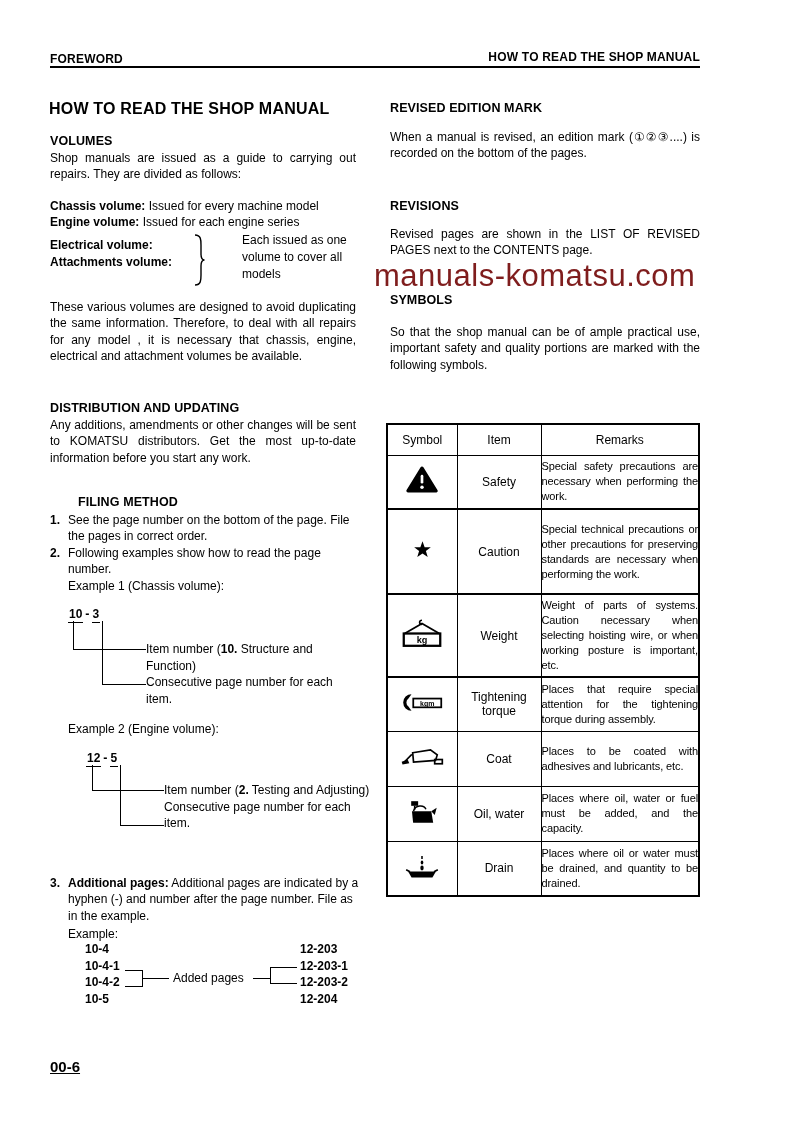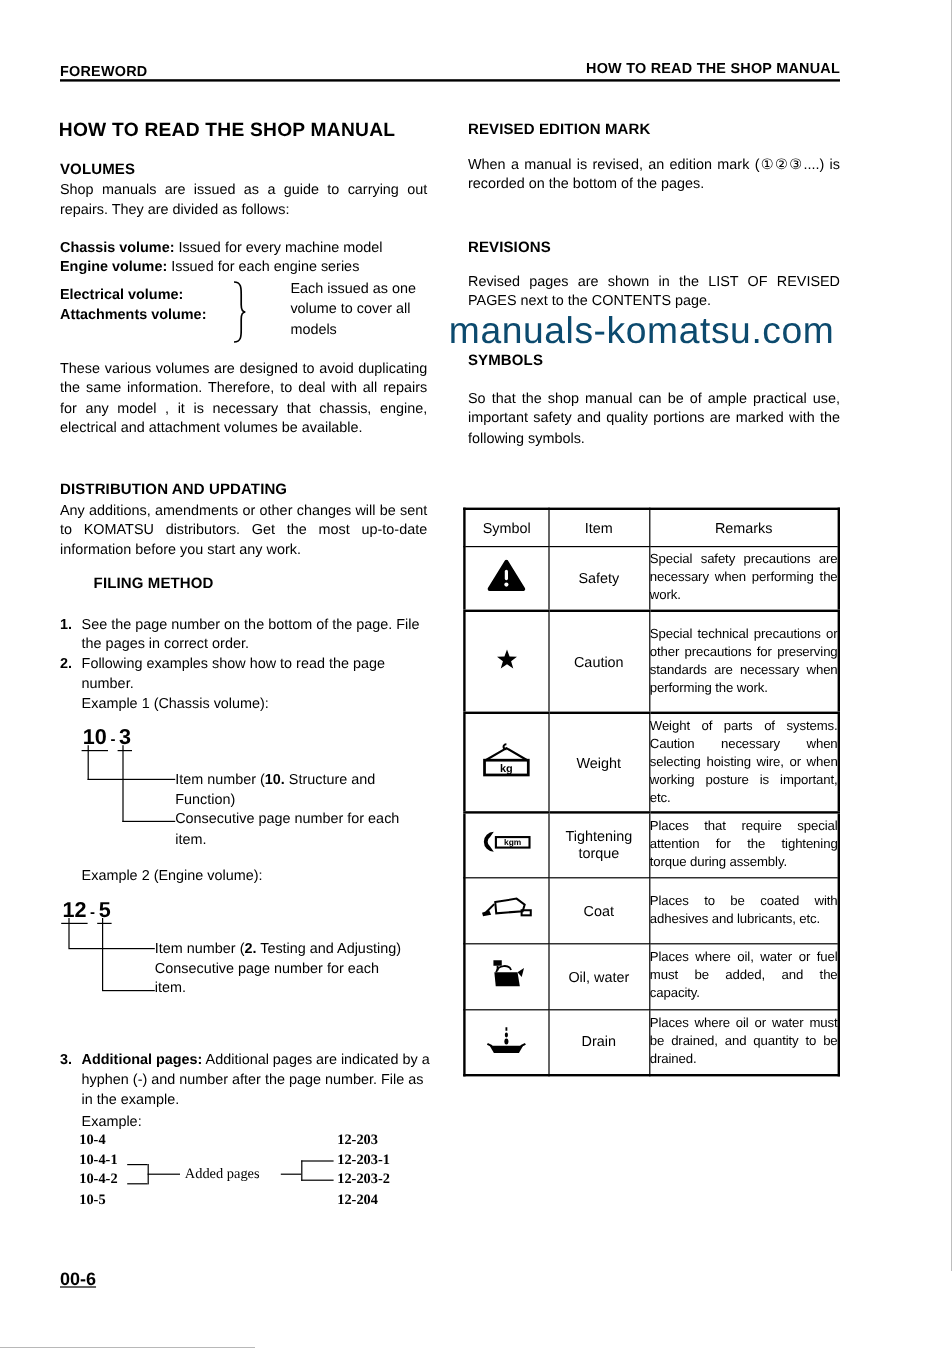--- a/index.html
+++ b/index.html
@@ -7,21 +7,21 @@
         font-family:"Liberation Sans",sans-serif;color:#000;overflow:hidden;}
   .abs{position:absolute;}
   .hdr{font-size:12px;font-weight:bold;letter-spacing:.2px;}
   .rule{background:#000;}
   .title{font-size:16px;font-weight:bold;letter-spacing:.2px;}
   .h2{font-size:12.5px;font-weight:bold;letter-spacing:.1px;}
   .bt{font-size:12px;line-height:16.4px;text-align:justify;}
   .btl{font-size:12px;line-height:16.4px;text-align:left;}
   .nowrap{white-space:nowrap;}
   b,.b{font-weight:bold;}
-  .dnum{font-weight:bold;font-size:18px;border-bottom:1.5px solid #000;padding:0 1px 1px 1px;}
+  .dnum{font-weight:bold;font-size:12px;border-bottom:1.5px solid #000;padding:0 1px 1px 1px;}
   .dash{font-weight:bold;font-size:12.5px;padding:0 2px;}
   .line{position:absolute;background:#000;}
   .pgnum{font-size:12px;font-weight:bold;line-height:16.5px;}
   .wm{font-size:31px;color:#454545;letter-spacing:.5px;}
   .ftr{font-size:15px;font-weight:bold;}
   table.sym{border-collapse:collapse;table-layout:fixed;width:312px;border:2px solid #000;}
   table.sym td,table.sym th{border:1px solid #000;padding:0;vertical-align:middle;}
   table.sym th{font-size:12px;font-weight:normal;}
   td.itm{font-size:12px;text-align:center;line-height:14px;}
   td.rmk{font-size:11px;line-height:15px;text-align:justify;padding:4px 6px;letter-spacing:-.1px;}
@@ -52,21 +52,21 @@
       <path d="M3 1 C9 1 9 6 9 11 L9 20 C9 25 11 26 12.5 26 C11 26 9 27 9 32 L9 41 C9 46 9 51 3 51" fill="none" stroke="#000" stroke-width="1.4"></path>
     </svg>
     <div class="abs btl" style="left:152px;top:-2px;width:122px;line-height:16.8px;margin-left:40px;">Each issued as one volume to cover all models</div>
   </div>
 
   <div class="abs bt" style="left:50px;top:299px;width:306px;">These various volumes are designed to avoid duplicating the same information.  Therefore, to deal with all repairs for any model , it is necessary that chassis, engine, electrical and attachment volumes be available.</div>
 
   <div class="abs h2" style="left:50px;top:401px;">DISTRIBUTION AND UPDATING</div>
   <div class="abs bt" style="left:50px;top:417px;width:306px;">Any additions, amendments or other changes will be sent to KOMATSU distributors.  Get the most up-to-date information before you start any work.</div>
 
-  <div class="abs h2" style="left:50px;top:479px;padding-left:28px;">FILING METHOD</div>
+  <div class="abs h2" style="left:50px;top:495px;padding-left:28px;">FILING METHOD</div>
 
   <div class="abs" style="left:50px;top:512px;width:306px;">
     <div class="abs btl b" style="left:0;top:0;">1.</div>
     <div class="abs btl" style="left:18px;top:0;width:290px;">See the page number on the bottom of the page.  File the pages in correct order.</div>
   </div>
   <div class="abs" style="left:50px;top:545px;width:306px;">
     <div class="abs btl b" style="left:0;top:0;">2.</div>
     <div class="abs btl" style="left:18px;top:0;width:290px;">Following examples show how to read the page number.</div>
   </div>
   <div class="abs btl" style="left:68px;top:578px;">Example 1 (Chassis volume):</div>
@@ -80,41 +80,41 @@
     <div class="line" style="left:52px;top:17px;width:1px;height:64px;"></div>
     <div class="line" style="left:52px;top:80px;width:44px;height:1px;"></div>
     <div class="abs btl" style="left:96px;top:37px;width:216px;line-height:16.5px;">
       <div><span>Item number (</span><b>10.</b><span> Structure and Function)</span></div>
       <div>Consecutive page number for each item.</div>
     </div>
   </div>
 
   <div class="abs btl" style="left:68px;top:721px;">Example 2 (Engine volume):</div>
 
-  <div class="abs" style="left:33px;top:748px;width:306px;height:115px;text-decoration:underline;">
+  <div class="abs" style="left:68px;top:748px;width:306px;height:115px;text-decoration:underline;">
     <div class="abs nowrap" style="left:18px;top:0;">
       <span class="dnum">12</span><span class="dash">-</span><span class="dnum">5</span>
     </div>
     <div class="line" style="left:24px;top:17px;width:1px;height:25px;"></div>
     <div class="line" style="left:24px;top:42px;width:72px;height:1px;"></div>
     <div class="line" style="left:52px;top:17px;width:1px;height:60px;"></div>
     <div class="line" style="left:52px;top:77px;width:44px;height:1px;"></div>
     <div class="abs btl" style="left:96px;top:34px;width:216px;line-height:16.5px;">
       <div><span>Item number (</span><b>2.</b><span> Testing and Adjusting)</span></div>
       <div>Consecutive page number for each item.</div>
     </div>
   </div>
 
   <div class="abs" style="left:50px;top:875px;width:310px;">
     <div class="abs btl b" style="left:0;top:0;">3.</div>
     <div class="abs btl" style="left:18px;top:0;width:292px;"><b>Additional pages:</b><span>  Additional pages are indicated by a hyphen (-) and number after the page number.  File as in the example.</span></div>
   </div>
   <div class="abs btl" style="left:68px;top:926px;">Example:</div>
 
-  <div class="abs" style="left:48px;top:941px;width:306px;height:70px;font-family:Liberation Serif, serif;">
+  <div class="abs" style="left:67px;top:941px;width:306px;height:70px;">
     <div class="abs pgnum" style="left:18px;top:0;">
       <div>10-4</div>
       <div>10-4-1</div>
       <div>10-4-2</div>
       <div>10-5</div>
     </div>
     <div class="abs pgnum" style="left:233px;top:0;">
       <div>12-203</div>
       <div>12-203-1</div>
       <div>12-203-2</div>
@@ -130,21 +130,21 @@
     <div class="line" style="left:203px;top:26px;width:27px;height:1px;"></div>
     <div class="line" style="left:203px;top:42px;width:27px;height:1px;"></div>
   </div>
 
   <div class="abs h2" style="left:390px;top:101px;">REVISED EDITION MARK</div>
   <div class="abs bt" style="left:390px;top:129px;width:310px;">When a manual is revised, an edition mark (①②③....) is recorded on the bottom of the pages.</div>
 
   <div class="abs h2" style="left:390px;top:199px;">REVISIONS</div>
   <div class="abs bt" style="left:390px;top:226px;width:310px;">Revised pages are shown in the LIST OF REVISED PAGES next to the CONTENTS page.</div>
 
-  <div class="abs wm" style="left: 374px; top: 258px; color: #0c4a6e; text-align: right;">manuals-komatsu.com</div>
+  <div class="abs wm" style="left: 374px; top: 258px; color: #7f1d1d; text-align: right;">manuals-komatsu.com</div>
 
   <div class="abs h2" style="left:390px;top:293px;">SYMBOLS</div>
   <div class="abs bt" style="left:390px;top:324px;width:310px;">So that the shop manual can be of ample practical use, important safety and quality portions are marked with the following symbols.</div>
 
   <table class="sym abs" style="left:386px;top:423px;border-radius:10px;">
     <colgroup>
         <col style="width:70px">
         <col style="width:84px">
         <col style="width:158px">
       </colgroup>

